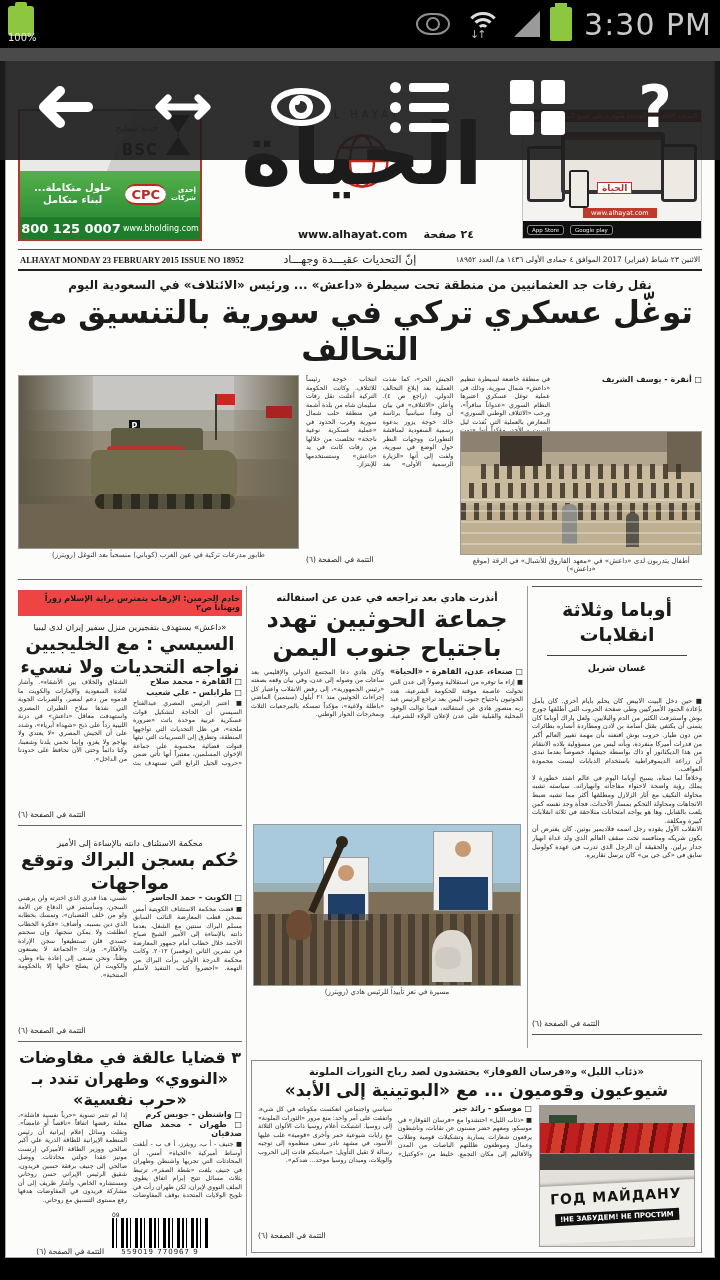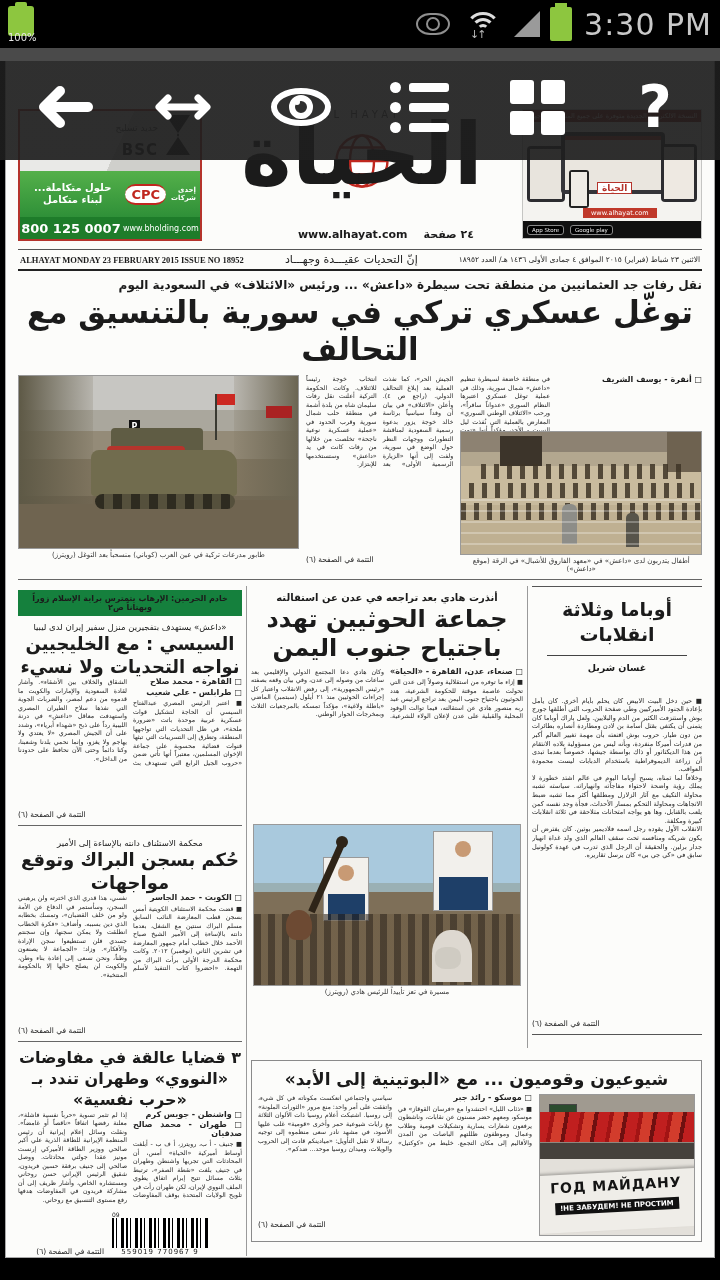--- a/index.html
+++ b/index.html
@@ -92,21 +92,21 @@
   .badge{border:1px solid #888;border-radius:3px;color:#eee;font-size:5.5px;padding:1px 4px;background:#000;white-space:nowrap;}
 
   
   .dateline{display:flex;justify-content:space-between;align-items:center;border-top:1px solid #555;
             border-bottom:2px solid #222;padding:3px 2px;margin-top:4px;}
   .dl-right{font-size:7.5px;}
   .dl-center{font-size:11px;color:#222;}
   .dl-left{font-size:8.5px;font-weight:bold;font-family:"Liberation Serif",serif;direction:ltr;}
 
   
-  .lead-kicker{font-size:12px;font-weight:bold;margin-top:7px;}
+  .lead-kicker{font-size:12px;font-weight:bold;text-align:center;margin-top:7px;}
   .lead-headline{font-size:31px;font-weight:bold;text-align:center;line-height:1.18;margin:2px 0 8px;}
   .lead-row{display:flex;gap:7px;height:198px;}
   .lead-rightblk{width:246px;display:flex;flex-direction:column;}
   .lr-top{display:flex;gap:6px;height:56px;}
   .lr-bycol{width:146px;}
   .lr-intro{font-size:6.4px;line-height:8.4px;text-align:justify;overflow:hidden;height:44px;}
   .lr-cola{flex:1;height:56px;}
   .ph-kids{height:122px;position:relative;overflow:hidden;border:1px solid #999;
     background:linear-gradient(180deg,#8d8272 0 16%,#b3a78f 16% 28%,#c9bb9e 28% 60%,#bfb092 60% 100%);}
   .ph-kids .door{position:absolute;left:16%;top:3%;width:42px;height:30px;background:#3c342a;}
@@ -137,21 +137,21 @@
     background:repeating-linear-gradient(90deg,#2e2b20 0 9px,#55503c 9px 18px);}
 
   
   .main-body{display:flex;margin-top:2px;}
   .col-left{width:224px;display:flex;flex-direction:column;}
   .region{flex:1;display:flex;flex-direction:column;}
   .top-pair{display:flex;height:462px;}
   .houthi{width:272px;display:flex;flex-direction:column;}
   .obama{flex:1;display:flex;flex-direction:column;border-top:1px solid #555;}
 
-  .hl-bar{background:#15803d;font-size:8px;font-weight:bold;text-align:center;padding:4px 2px;margin-top:4px;}
+  .hl-bar{background:#ef4444;font-size:8px;font-weight:bold;padding:4px 2px;margin-top:4px;}
   .kick{font-size:8.5px;font-weight:normal;text-align:center;margin:6px 0 1px;}
   .head-md{font-size:18px;font-weight:bold;text-align:center;line-height:1.25;}
   .head-sm{font-size:16px;font-weight:bold;text-align:center;line-height:1.3;}
   .cols2{column-count:2;column-gap:6px;}
   .sisi-body{height:128px;}
   .barrak-body{height:128px;}
   .nuc-body{height:96px;}
   .nuc-foot{display:flex;align-items:flex-end;gap:8px;margin-top:4px;direction:rtl;}
   .barcode{width:96px;margin-right:34px;}
   .bc-top{font-size:6px;text-align:left;}
@@ -278,21 +278,21 @@
         </div>
       </div>
       <div class="adl-bot">
         <span class="adl-phone">800 125 0007</span>
         <span class="adl-site">www.bholding.com</span>
       </div>
     </div>
   </div>
 
   <div class="dateline">
-    <span class="dl-right">الاثنين ٢٣ شباط (فبراير) ٢٠١٥ الموافق ٤ جمادى الأولى ١٤٣٦ هـ/ العدد ١٨٩٥٢</span>
+    <span class="dl-right">الاثنين ٢٣ شباط (فبراير) 2017 الموافق ٤ جمادى الأولى ١٤٣٦ هـ/ العدد ١٨٩٥٢</span>
     <span class="dl-center">إنّ التحديات عقيـــدة وجهـــاد</span>
     <span class="dl-left">ALHAYAT MONDAY 23 FEBRUARY 2015 ISSUE NO 18952</span>
   </div>
 
   <div>
     <div class="lead-kicker">نقل رفات جد العثمانيين من منطقة تحت سيطرة «داعش» ... ورئيس «الائتلاف» في السعودية اليوم</div>
     <div class="lead-headline">توغّل عسكري تركي في سورية بالتنسيق مع التحالف</div>
     <div class="lead-row">
       <div class="lead-rightblk">
         <div class="lr-top">
@@ -372,20 +372,21 @@
               <div class="fist"></div>
             <div class="headsc1"></div>
               <div class="scarf"></div>
               <div class="beard"></div>
           </div>
           <div class="caption">مسيرة في تعز تأييداً للرئيس هادي (رويترز)</div>
         </div>
       </div>
 
       <div class="russia-box">
+        <div class="rus-kick">«ذئاب الليل» و«فرسان القوقاز» يحتشدون لصد رياح الثورات الملونة</div>
         <div class="rus-head">شيوعيون وقوميون ... مع «البوتينية إلى الأبد»</div>
         <div class="rus-row">
           <div class="ph-rus">
             <div class="rflag2"></div>
               <div class="rflags"></div>
             <div class="rbanner">
               <div class="rb1">ГОД МАЙДАНУ</div>
               <div class="rb2">НЕ ЗАБУДЕМ!  НЕ ПРОСТИМ!</div>
             </div>
           </div>

